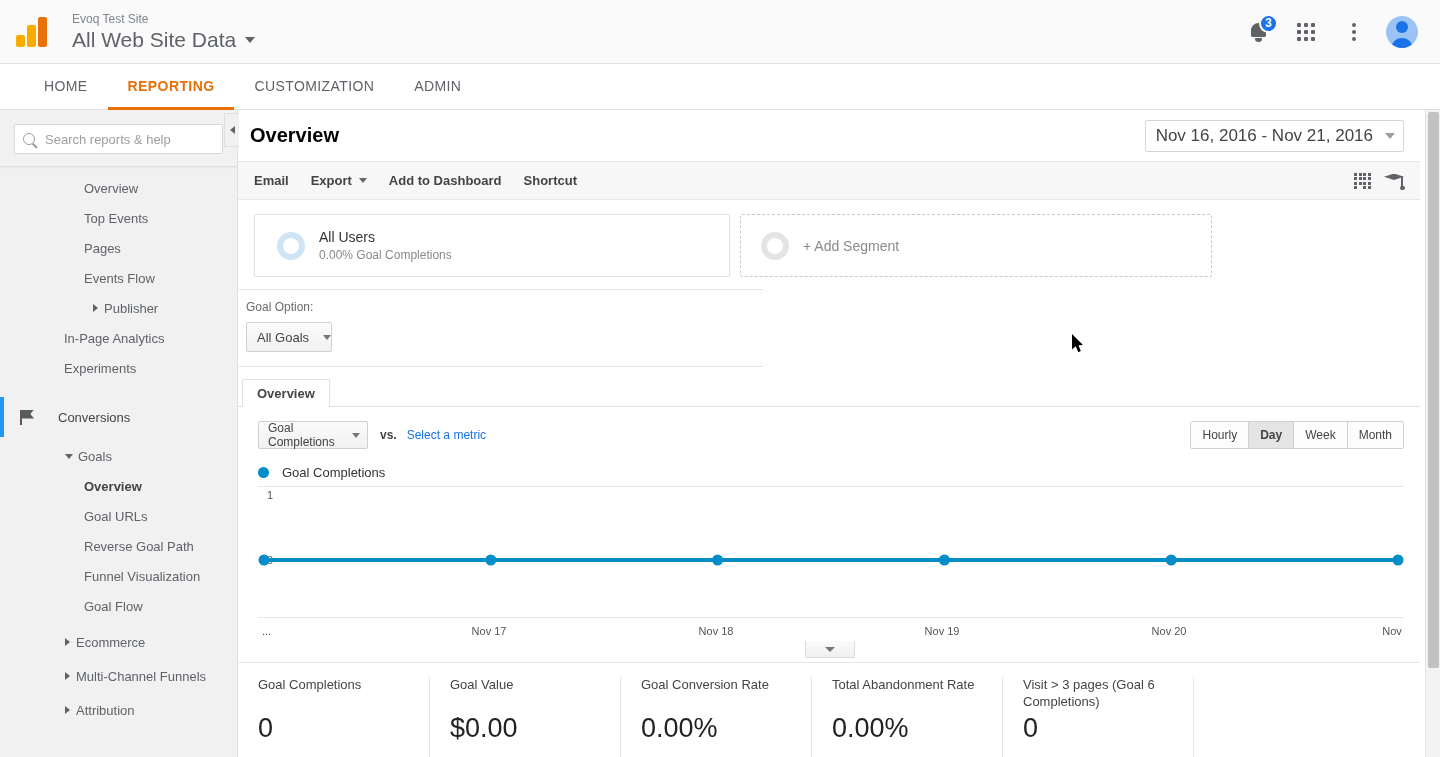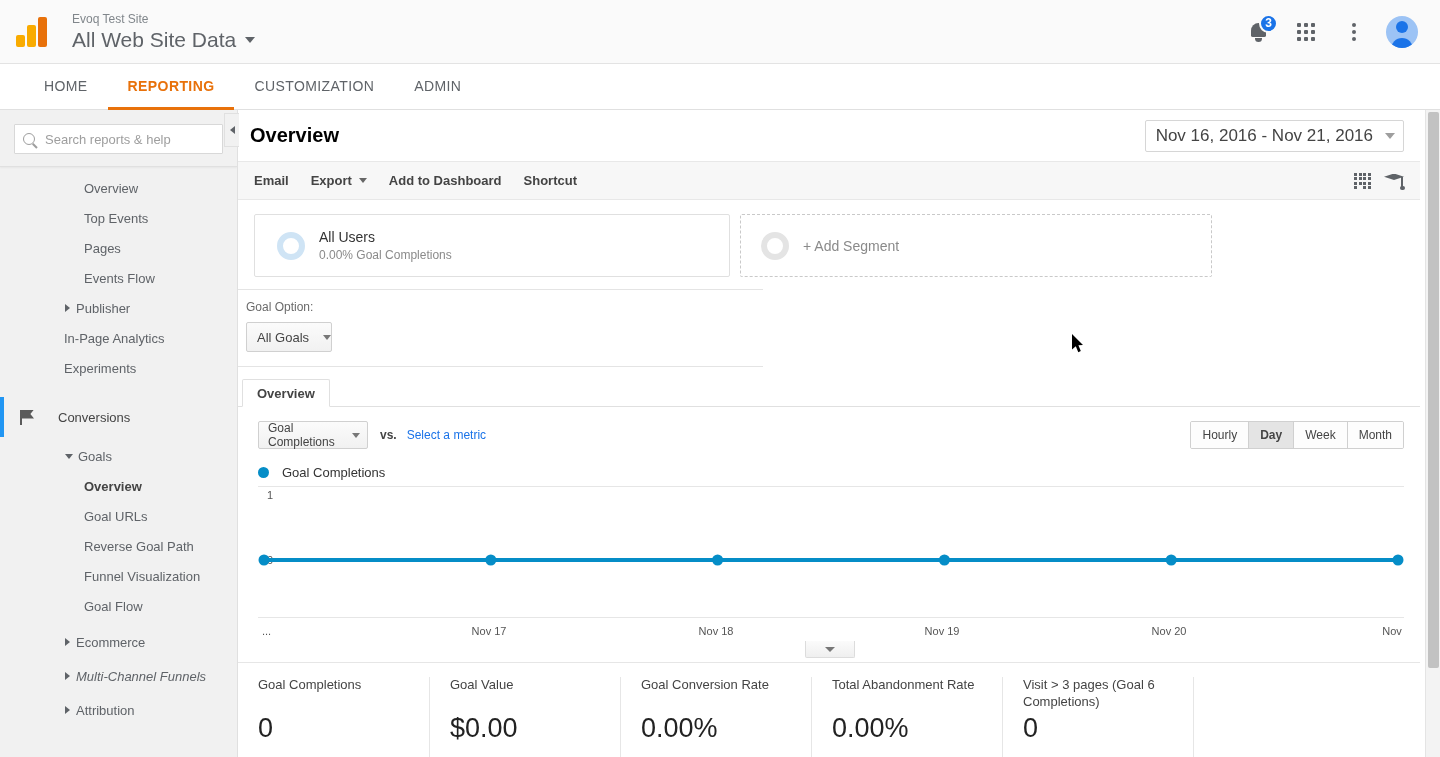--- a/index.html
+++ b/index.html
@@ -369,21 +369,21 @@
     </div>
   </div>
   <div class="navdivider"></div>
 
   <div class="navlist">
     <div class="nav-sub lvl3">Overview</div>
     <div class="nav-sub lvl3">Top Events</div>
     <div class="nav-sub lvl3">Pages</div>
     <div class="nav-sub lvl3">Events Flow</div>
 
-    <div class="nav-sub lvl1" style="padding-left:65px;">
+    <div class="nav-sub lvl1" style="padding-left:93px;">
       <span class="tri"></span>
       <span>Publisher</span>
     </div>
     <div class="nav-sub lvl1">In-Page Analytics</div>
     <div class="nav-sub lvl1">Experiments</div>
 
     <div class="nav-group active" style="margin-top:14px;">
       <span class="active-bar"></span>
       <span class="flag-icon">
           <span class="pole"></span>
@@ -399,21 +399,21 @@
     <div class="nav-sub lvl3 bold">Overview</div>
     <div class="nav-sub lvl3">Goal URLs</div>
     <div class="nav-sub lvl3">Reverse Goal Path</div>
     <div class="nav-sub lvl3">Funnel Visualization</div>
     <div class="nav-sub lvl3">Goal Flow</div>
 
     <div class="nav-sub lvl1" style="padding-left:65px;margin-top:6px;">
       <span class="tri"></span>
       <span>Ecommerce</span>
     </div>
-    <div class="nav-sub lvl1" style="padding-left:65px;margin-top:4px;font-style:italic;">
+    <div class="nav-sub lvl1" style="padding-left:65px;margin-top:4px;">
       <span class="tri"></span>
       <span>Multi-Channel Funnels</span>
     </div>
     <div class="nav-sub lvl1" style="padding-left:65px;margin-top:4px;">
       <span class="tri"></span>
       <span>Attribution</span>
     </div>
   </div>
 </div>
 

